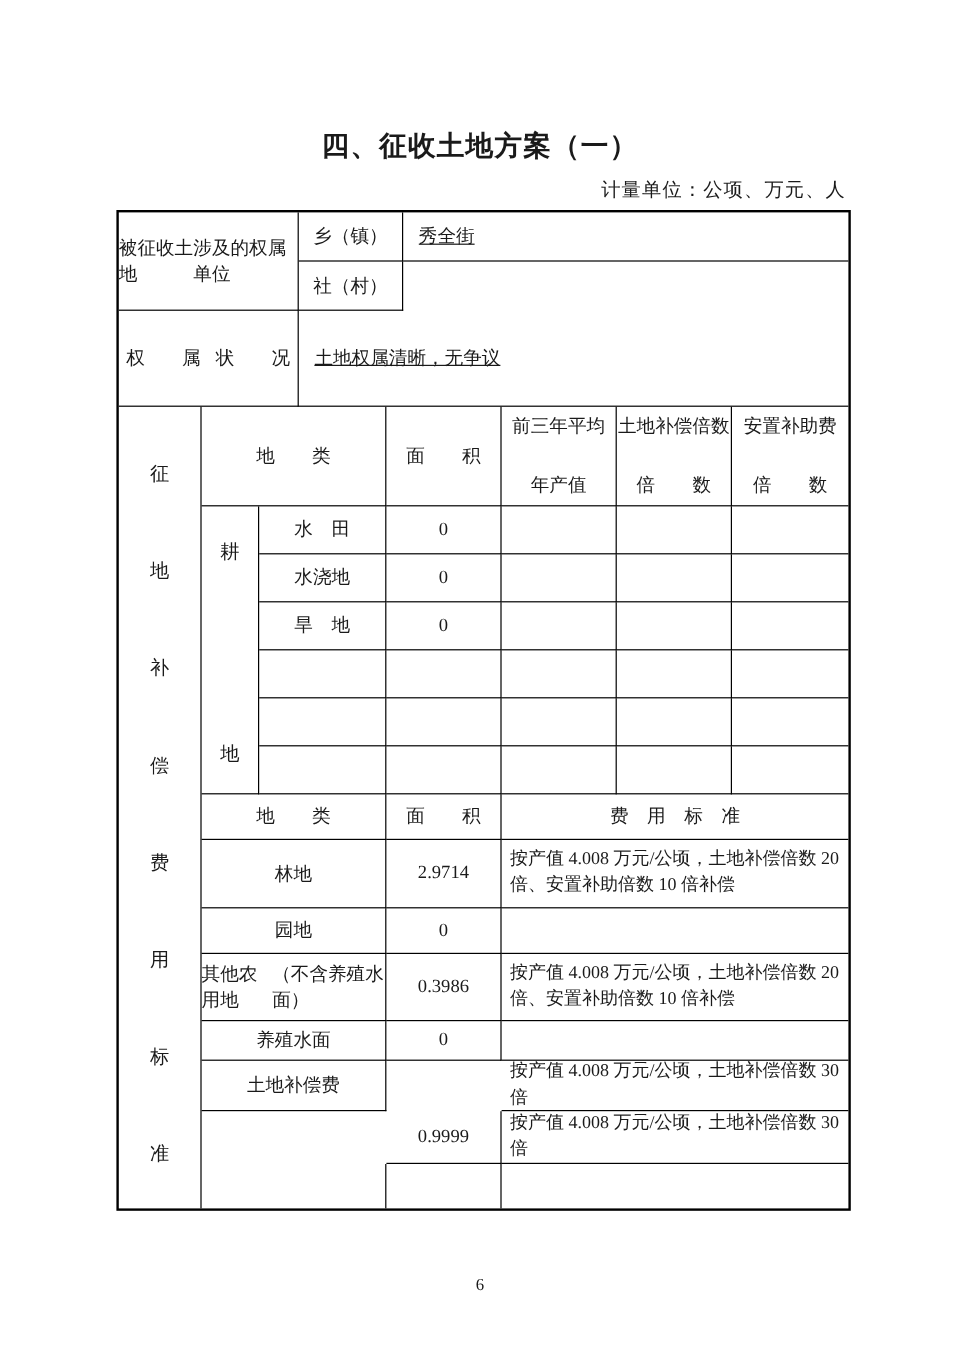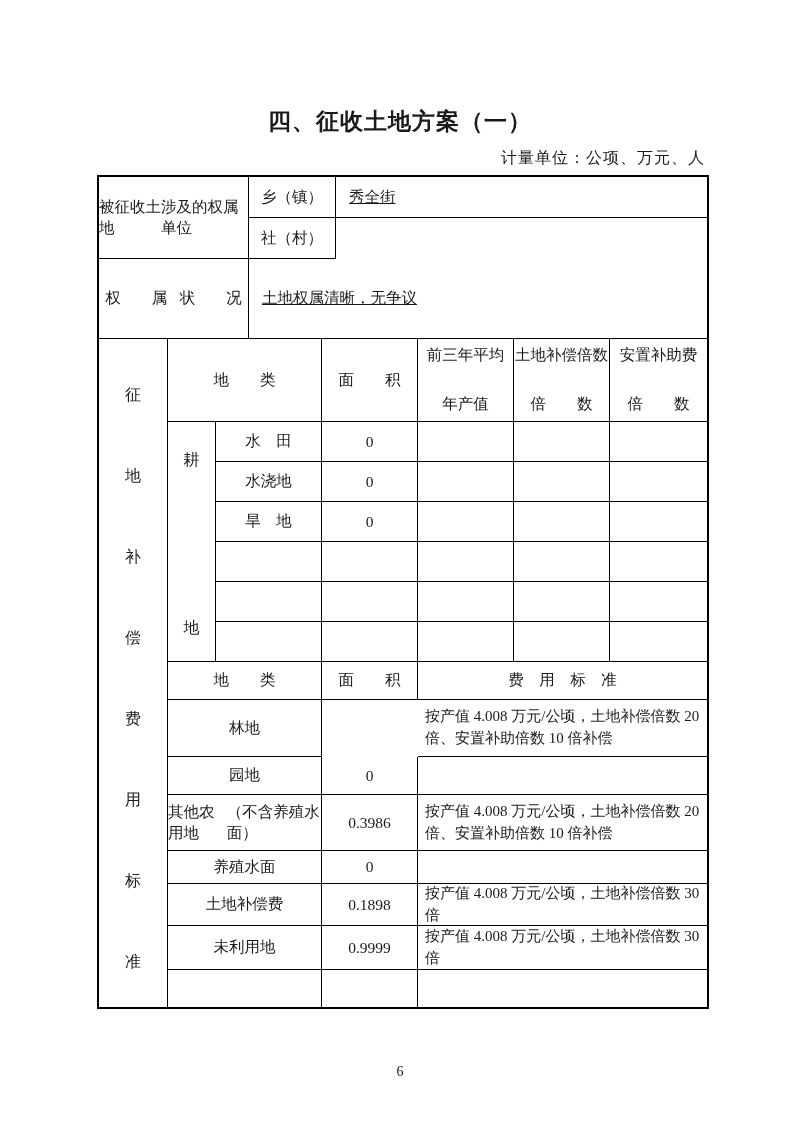--- a/index.html
+++ b/index.html
@@ -136,42 +136,41 @@
   <div class="c" style="grid-area:10/5/11/7"></div>
   <div class="c" style="grid-area:10/7/11/8"></div>
   <div class="c" style="grid-area:10/8/11/9"></div>
   <div class="c er" style="grid-area:10/9/11/10"></div>
 
   <div class="c" style="grid-area:11/2/12/5">地　　类</div>
   <div class="c" style="grid-area:11/5/12/7">面　　积</div>
   <div class="c" style="grid-area:12/2/13/5">林地</div>
 
   <div class="c er" style="grid-area:11/7/12/10">费　用　标　准</div>
+  <div class="c" style="grid-area:12/5/13/7">2.9714</div>
   <div class="c er std-cell" style="grid-area:12/7/13/10">按产值 4.008 万元/公顷，土地补偿倍数 20 倍、安置补助倍数 10 倍补偿</div>
 
   <div class="c" style="grid-area:13/2/14/5">园地</div>
   <div class="c" style="grid-area:13/5/14/7">0</div>
   <div class="c er std-cell" style="grid-area:13/7/14/10"></div>
 
   <div class="c two-line" style="grid-area:14/2/15/5; padding:5px 0;">
     <div>其他农用地</div>
     <div>（不含养殖水面）</div>
   </div>
   <div class="c" style="grid-area:14/5/15/7">0.3986</div>
   <div class="c er std-cell" style="grid-area:14/7/15/10">按产值 4.008 万元/公顷，土地补偿倍数 20 倍、安置补助倍数 10 倍补偿</div>
 
   <div class="c" style="grid-area:15/2/16/5">养殖水面</div>
   <div class="c" style="grid-area:15/5/16/7">0</div>
   <div class="c er std-cell" style="grid-area:15/7/16/10"></div>
 
   <div class="c" style="grid-area:16/2/17/5">土地补偿费</div>
-  <div class="c" style="grid-area:16/5/17/7">0.1898</div>
   <div class="c er std-cell" style="grid-area:16/7/17/10">按产值 4.008 万元/公顷，土地补偿倍数 30 倍</div>
 
-  <div class="c" style="grid-area:17/2/18/5">未利用地</div>
   <div class="c" style="grid-area:17/5/18/7">0.9999</div>
   <div class="c er std-cell" style="grid-area:17/7/18/10">按产值 4.008 万元/公顷，土地补偿倍数 30 倍</div>
 
   <div class="c eb" style="grid-area:18/2/19/5"></div>
   <div class="c eb" style="grid-area:18/5/19/7"></div>
   <div class="c er eb std-cell" style="grid-area:18/7/19/10"></div>
 
 </div>
 
 <div class="page-num">6</div>

